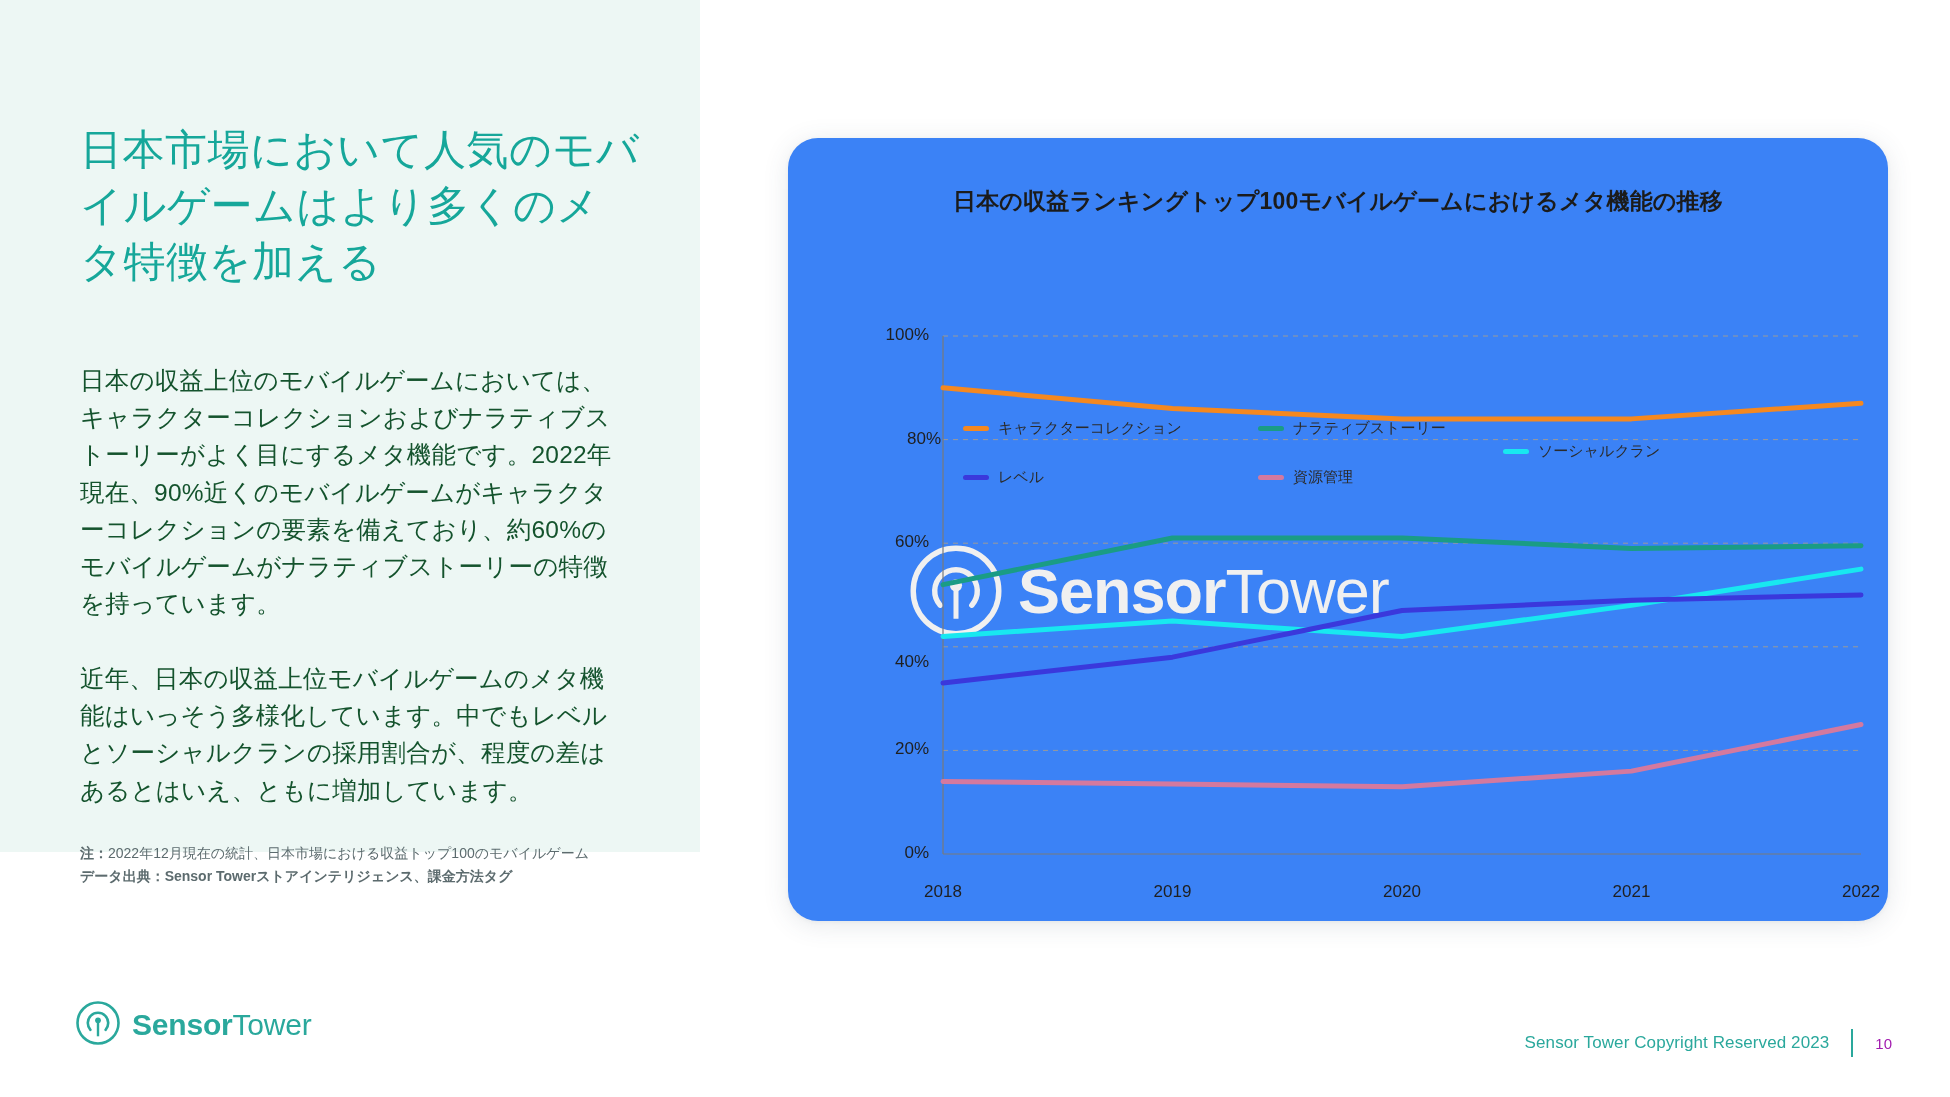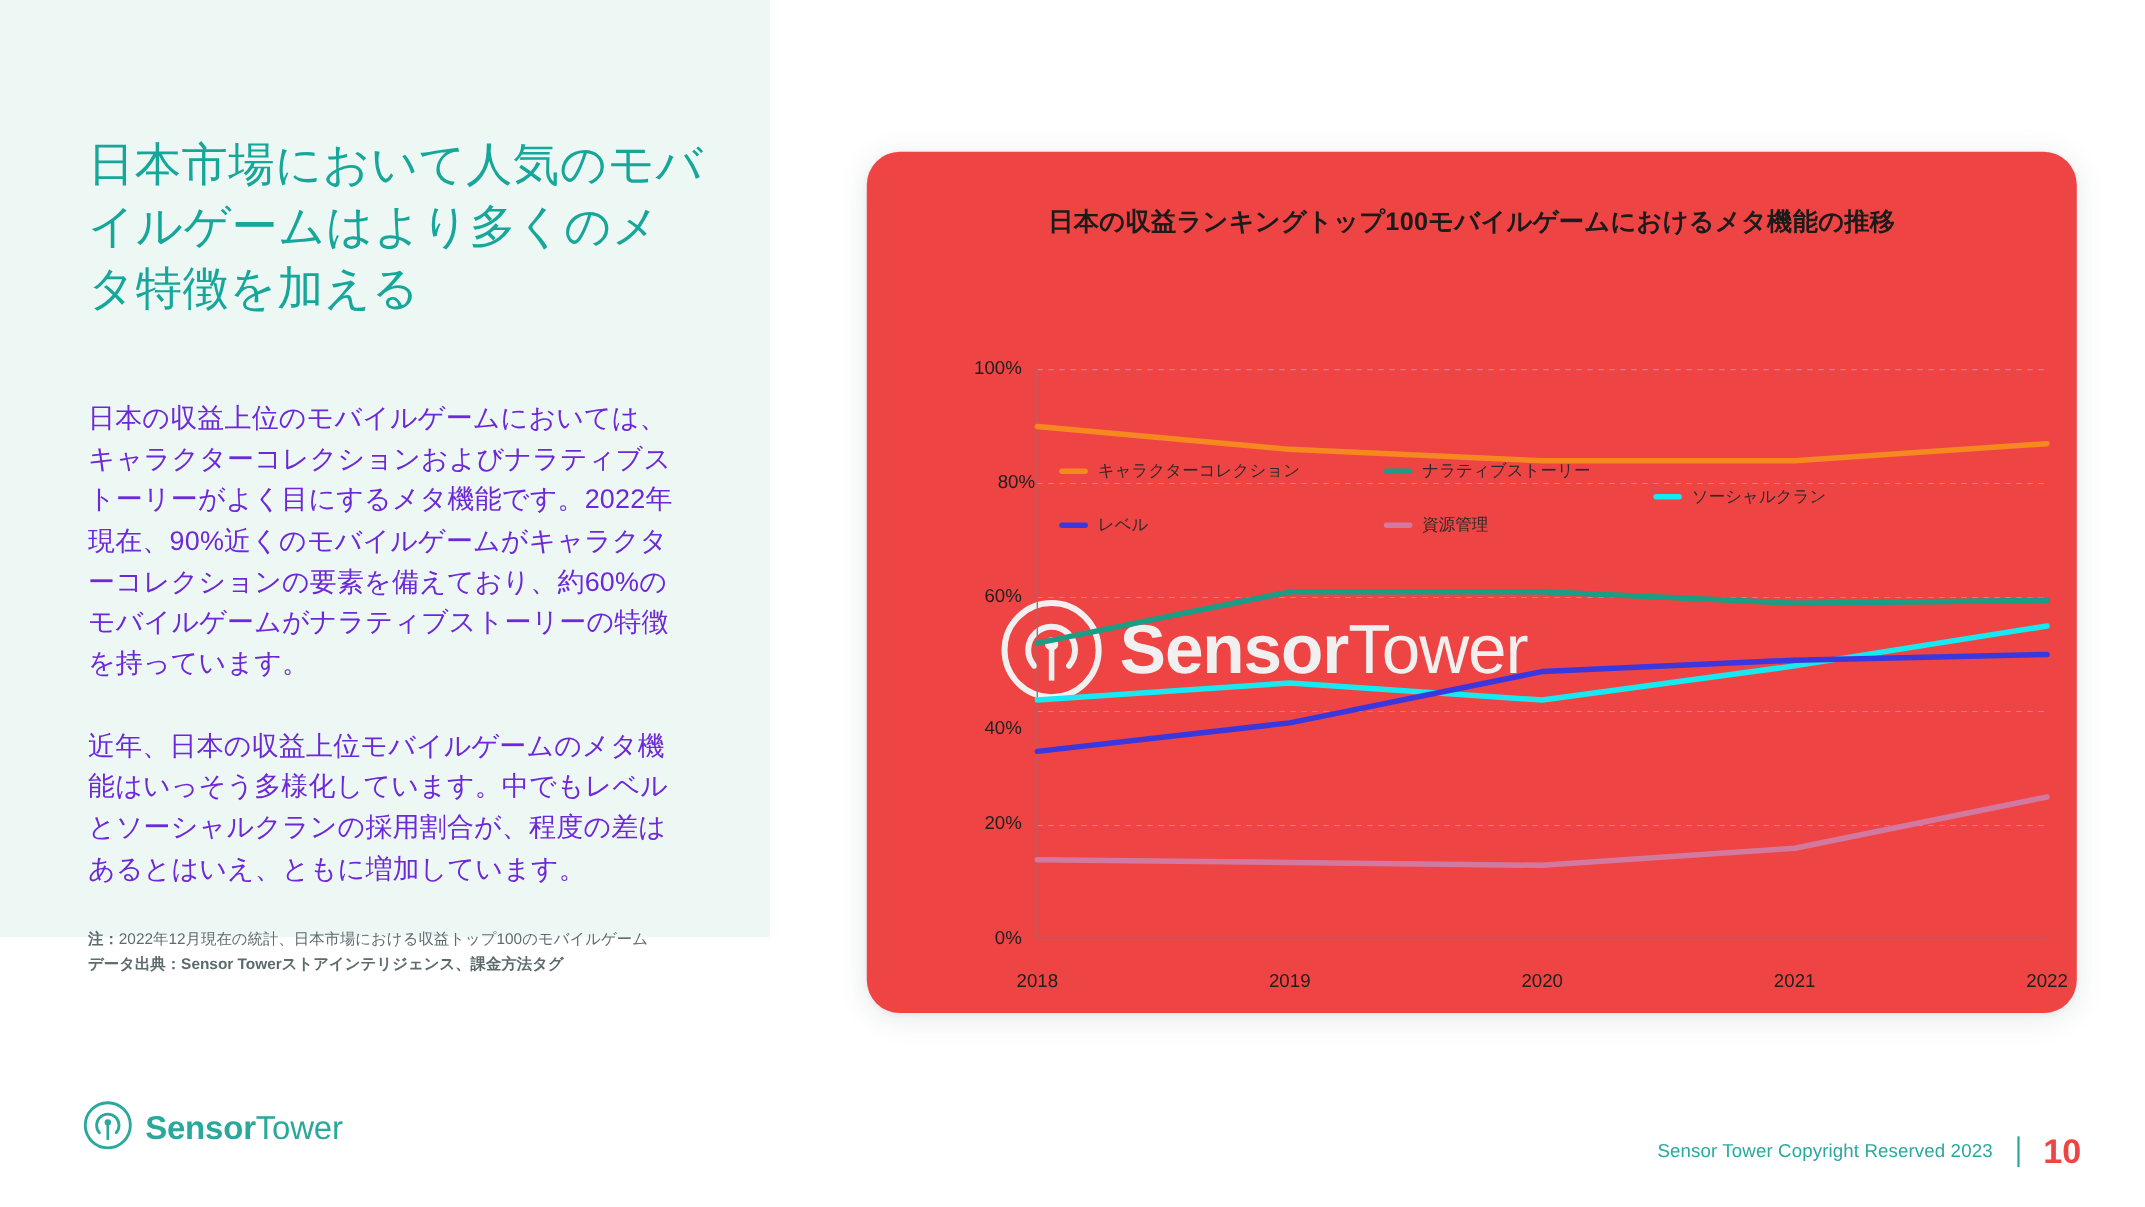--- a/index.html
+++ b/index.html
@@ -31,21 +31,21 @@
     font-weight: 400;
     color: #16a79a;
     letter-spacing: 0.5px;
   }
   .body-para {
     position: absolute;
     left: 80px;
     width: 548px;
     font-size: 24.5px;
     line-height: 1.52;
-    color: #6d28d9;
+    color: #14532d;
     letter-spacing: 0.2px;
   }
   #para-1 { top: 362px; }
   #para-2 { top: 660px; }
 
   #footnote {
     position: absolute;
     left: 80px; top: 843px;
     width: 548px;
     font-size: 14px;
@@ -70,21 +70,21 @@
     white-space: nowrap;
   }
   #brand-logo .wordmark .w-bold { font-weight: 700; }
   #brand-logo .wordmark .w-light { font-weight: 400; }
 
   
   #chart-card {
     position: absolute;
     left: 788px; top: 138px;
     width: 1100px; height: 783px;
-    background: #ef4444;
+    background: #3b82f6;
     border-radius: 30px;
     box-shadow: 0 4px 26px rgba(60,80,90,0.13), 0 1px 4px rgba(60,80,90,0.06);
     overflow: hidden;
   }
   #chart-title {
     position: absolute;
     left: 0; top: 48px;
     width: 100%;
     text-align: center;
     font-size: 23px;
@@ -153,23 +153,23 @@
     font-size: 17px;
     color: #2aa89c;
     letter-spacing: 0.1px;
   }
   #footer-divider {
     width: 2px; height: 28px;
     background: #2aa89c;
     margin: 0 22px;
   }
   #footer-page {
-    font-size: 31px;
-    font-weight: 700;
-    color: #ef4444;
+    font-size: 15px;
+    font-weight: 400;
+    color: #a21caf;
   }
 </style>
 </head>
 <body>
 
 <div id="slide">
 
   <div id="left-panel">
 
     <h1 id="headline">日本市場において人気のモバイルゲームはより多くのメタ特徴を加える</h1>

